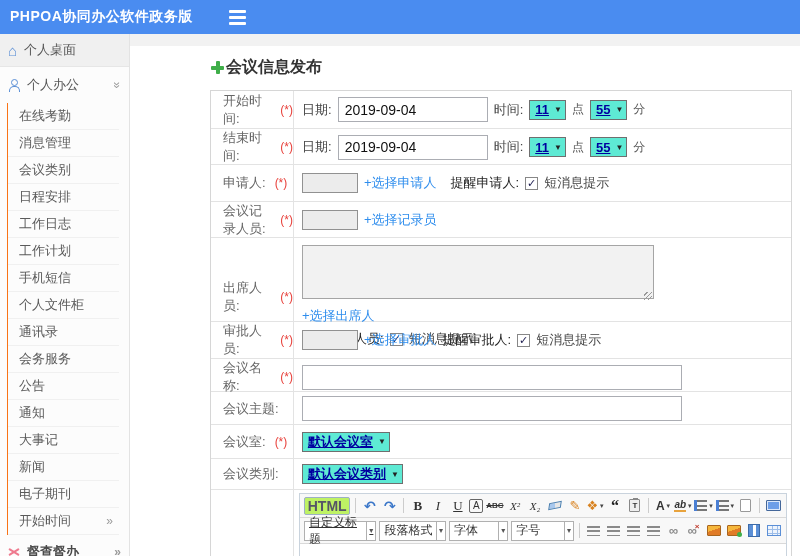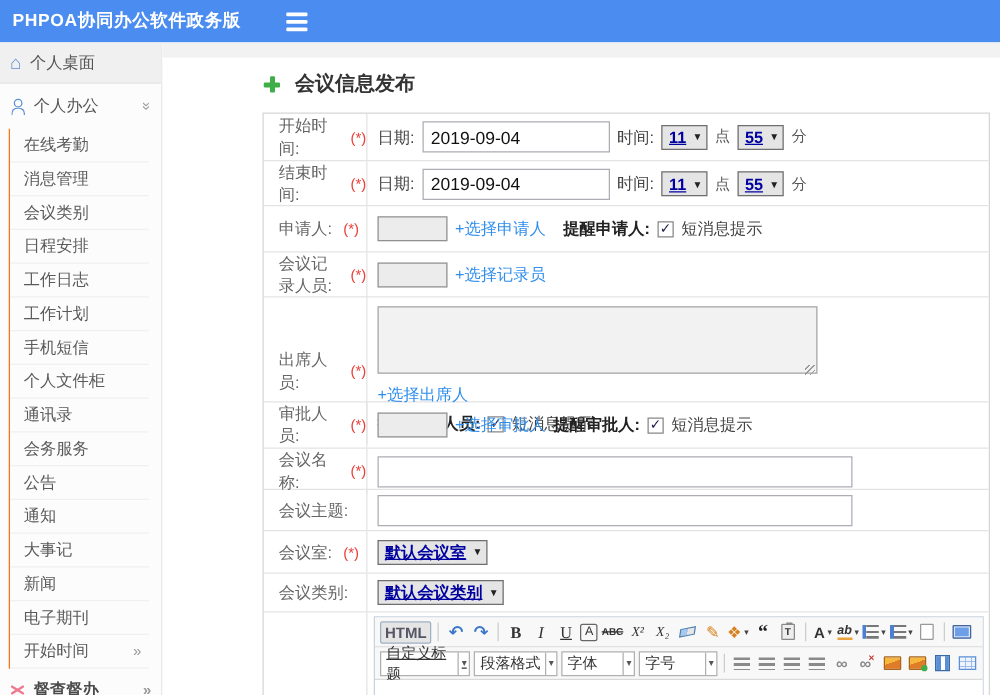--- a/index.html
+++ b/index.html
@@ -26,56 +26,56 @@
   .sub-item { height:27px; display:flex; align-items:center; padding-left:11px; border-bottom:1px solid #f0f0f0; color:#5a5a5a; cursor:pointer; }
   .sub-item .chev { padding-right:6px; }
   .pinkx { width:12px; height:12px; position:relative; display:inline-block; }
   .pinkx::before,.pinkx::after { content:""; position:absolute; top:5px; left:0; width:12px; height:2px; background:#ef7b8f; border-radius:1px; }
   .pinkx::before { transform:rotate(32deg); } .pinkx::after { transform:rotate(-32deg); }
   .supervision { font-weight:bold; color:#4a4a4a; }
   
   .main { flex:1; background:#fff; overflow:hidden; }
   .top-strip { height:12px; background:#f2f2f2; }
   .main-inner { padding-left:80px; }
-  .page-title { display:flex; align-items:center; gap:12px; padding:9px 0 0 1px; height:34px; }
+  .page-title { display:flex; align-items:center; gap:2px; padding:9px 0 0 1px; height:34px; }
   .page-title h1 { font-size:16px; color:#333; font-weight:bold; }
   .plus { width:13px; height:13px; position:relative; display:inline-block; }
   .plus::before { content:""; position:absolute; left:0; top:5px; width:13px; height:4px; background:#3fae49; border-radius:1px; }
   .plus::after { content:""; position:absolute; left:5px; top:0; width:4px; height:13px; background:#3fae49; border-radius:1px; }
   
   .form-table { width:582px; height:476px; border:1px solid #d6d6d6; margin-top:10px; display:flex; flex-direction:column; background:#fff; overflow:hidden; }
   .frow { display:grid; grid-template-columns:83px 1fr; border-bottom:1px solid #e3e3e3; flex-shrink:0; }
   .frow.last { border-bottom:none; flex:1; min-height:0; }
   .fl { border-right:1px solid #e3e3e3; display:flex; align-items:center; gap:9px; padding-left:12px; font-size:13px; color:#666; }
   .req { color:#e8423c; font-size:12px; }
   .fc { display:flex; align-items:center; gap:6px; padding:4px 8px; font-size:13px; color:#444; }
   .fc.col { flex-direction:column; align-items:flex-start; gap:5px; padding:7px 8px; }
   .inline-lab { color:#444; }
   .unit { color:#555; font-size:12px; }
   .date-input { width:150px; height:25px; border:1px solid #abadb3; font-size:14px; padding:2px 6px; color:#111; font-family:"Liberation Sans",sans-serif; }
-  .mini-select { display:inline-flex; align-items:center; gap:5px; height:20px; padding:0 3px 0 5px; background:#e5e5e5; border:1px solid #6f6f6f; cursor:pointer; }
+  .mini-select { display:inline-flex; align-items:center; gap:5px; height:20px; padding:0 3px 0 5px; background:#5eead4; border:1px solid #6f6f6f; cursor:pointer; }
   .sel-val { color:#0000a0; text-decoration:underline; font-size:13px; font-weight:bold; }
   .sel-caret { font-size:8px; color:#222; }
   .gray-input { width:56px; height:20px; background:#ececec; border:1px solid #919191; }
   .link { color:#2e8ded; font-size:13px; text-decoration:none; cursor:pointer; }
-  .remind { font-weight:bold; color:#222; font-size:13px; }
+  .remind { font-weight:normal; color:#222; font-size:13px; }
   .cbx { width:13px; height:13px; border:1px solid #878787; background:#fff; display:inline-flex; align-items:center; justify-content:center; cursor:pointer; }
   .cbx .ck { font-size:11px; font-weight:bold; color:#1a1a4e; line-height:1; }
   .wide-input { width:380px; height:25px; border:1px solid #abadb3; font-size:13px; padding:2px 6px; }
   .ta-wrap { position:relative; display:inline-block; }
   .ta-wrap::after { content:""; position:absolute; right:2px; bottom:2px; width:8px; height:8px; background:repeating-linear-gradient(135deg,transparent 0 2px,#999 2px 3px); }
   textarea.att { width:352px; height:54px; background:#f2f2f2; border:1px solid #a5a5a5; resize:none; }
   .remind-line { display:flex; align-items:center; gap:6px; }
   
   .editor { border:1px solid #c9d3dd; height:100%; display:flex; flex-direction:column; background:#fff; width:488px; }
   .tb { display:flex; align-items:center; gap:3px; padding:2px 4px; background:#f8f8f8; border-bottom:1px solid #d9d9d9; flex-shrink:0; }
   .tb1 { height:24px; } .tb2 { height:26px; }
   .vsep { width:1px; height:15px; background:#ccc; margin:0 2px; }
   .tbtn { min-width:17px; height:18px; display:inline-flex; align-items:center; justify-content:center; font-size:12px; color:#333; cursor:pointer; border-radius:2px; }
-  .htmlbtn { font-size:12px; border:1px solid #9db0c4; background:#e5e5e5; color:#556; padding:1px 3px; font-weight:bold; }
+  .htmlbtn { font-size:14px; border:1px solid #9db0c4; background:#bef264; color:#556; padding:1px 3px; font-weight:bold; }
   .blue { color:#3b77c9; font-size:14px; font-weight:bold; }
   .bserif { font-family:"Liberation Serif",serif; font-weight:bold; font-size:13px; }
   .iserif { font-family:"Liberation Serif",serif; font-style:italic; font-size:13px; }
   .userif { font-family:"Liberation Serif",serif; text-decoration:underline; font-size:13px; }
   .boxa { border:1px solid #666; font-size:10px; padding:0 2px; height:14px; min-width:14px; }
   .strike { font-size:8px; text-decoration:line-through; font-weight:bold; }
   .supsub { font-size:11px; font-family:"Liberation Serif",serif;font-style:italic; }
   .eraser { width:12px; height:7px; border:1px solid #4a7fb0; background:linear-gradient(90deg,#a8c8ee 0 50%,#e6e6e6 50%); transform:skewX(-20deg) rotate(-12deg); display:inline-block; }
   .orange { color:#d8821f; font-size:13px; }
   .withc { gap:2px; }

